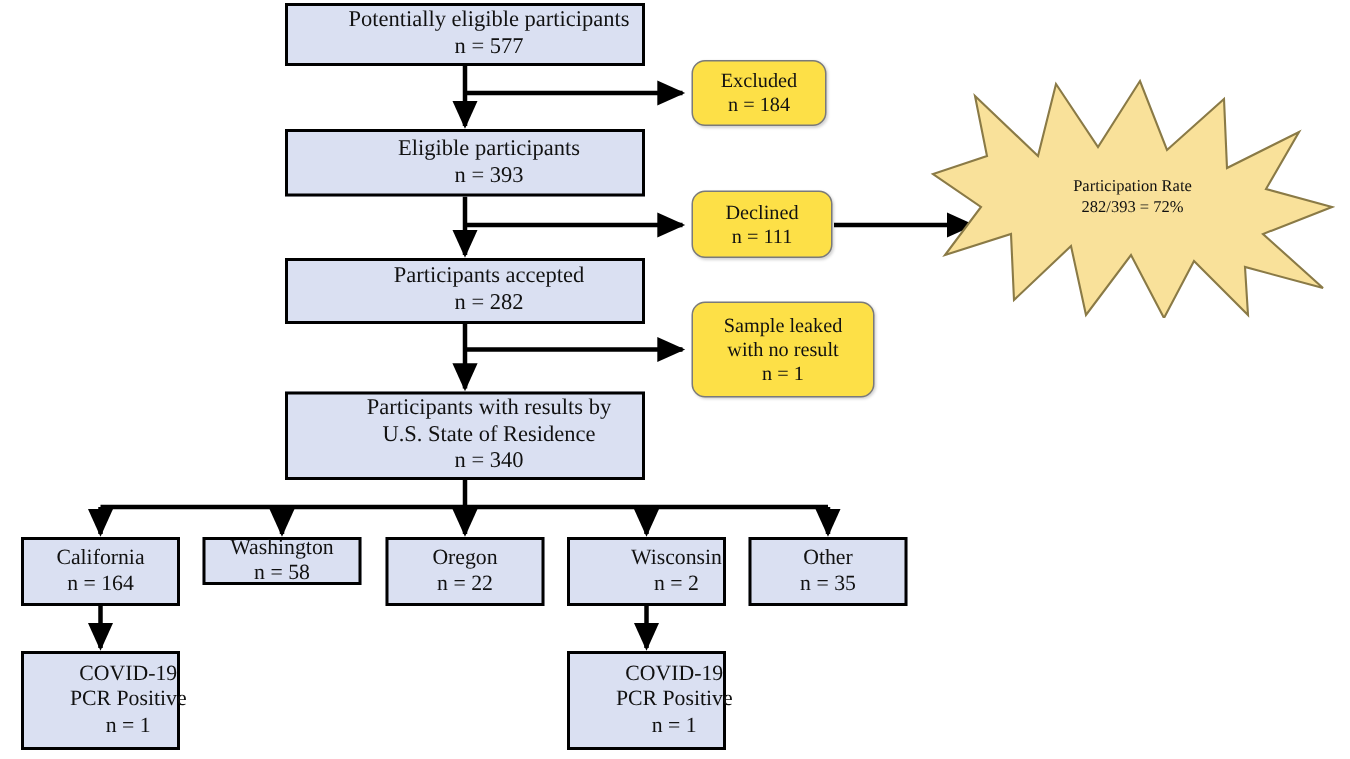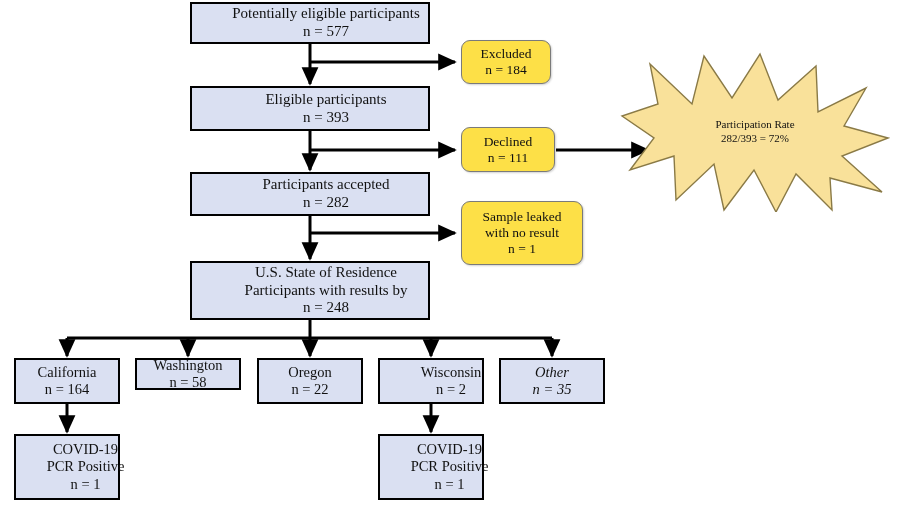--- a/index.html
+++ b/index.html
@@ -115,23 +115,23 @@
     <span class="ln">Eligible participants</span>
     <span class="ln">n = 393</span>
   </div>
 
   <div class="node main-box" style="left:190px;top:172px;width:240px;height:44px;">
     <span class="ln">Participants accepted</span>
     <span class="ln">n = 282</span>
   </div>
 
   <div class="node main-box" style="left:190px;top:261px;width:240px;height:59px;">
+    <span class="ln">Participants with results by</span>
     <span class="ln">U.S. State of Residence</span>
-    <span class="ln">Participants with results by</span>
-    <span class="ln">n = 248</span>
+    <span class="ln">n = 340</span>
   </div>
 
   <div class="node side-box" style="left:461px;top:40px;width:90px;height:44px;">
     <span class="ln">Excluded</span>
     <span class="ln">n = 184</span>
   </div>
 
   <div class="node side-box" style="left:461px;top:127px;width:94px;height:45px;">
     <span class="ln">Declined</span>
     <span class="ln">n = 111</span>
@@ -170,21 +170,21 @@
   <div class="node state-box" style="left:257px;top:358px;width:106px;height:46px;">
     <span class="ln">Oregon</span>
     <span class="ln">n = 22</span>
   </div>
 
   <div class="node state-box" style="left:378px;top:358px;width:106px;height:46px;padding-left:40px;">
     <span class="ln">Wisconsin</span>
     <span class="ln">n = 2</span>
   </div>
 
-  <div class="node state-box" style="left:499px;top:358px;width:106px;height:46px;font-style:italic;">
+  <div class="node state-box" style="left:499px;top:358px;width:106px;height:46px;">
     <span class="ln">Other</span>
     <span class="ln">n = 35</span>
   </div>
 
   <div class="node pcr-box" style="left:14px;top:434px;width:106px;height:66px;">
     <span class="ln">COVID-19</span>
     <span class="ln">PCR Positive</span>
     <span class="ln">n = 1</span>
   </div>
 

